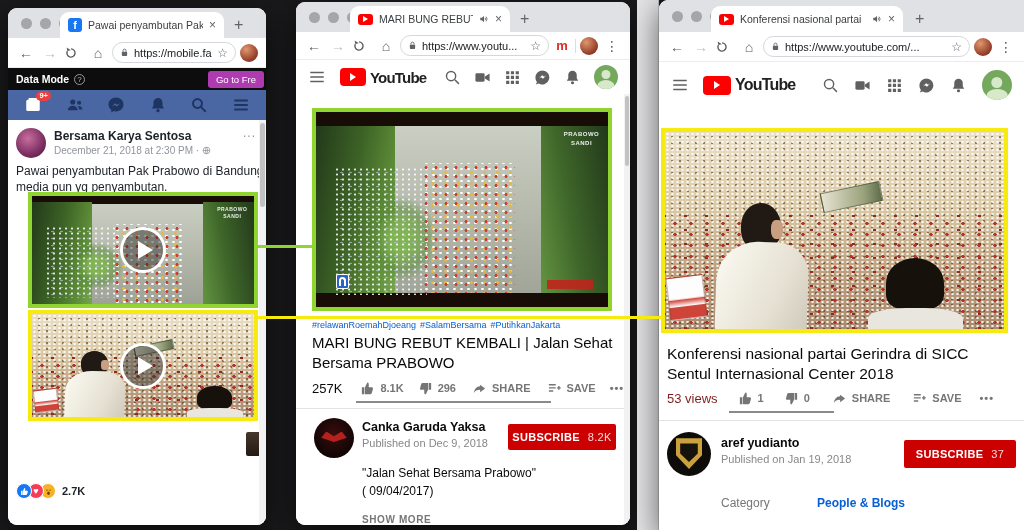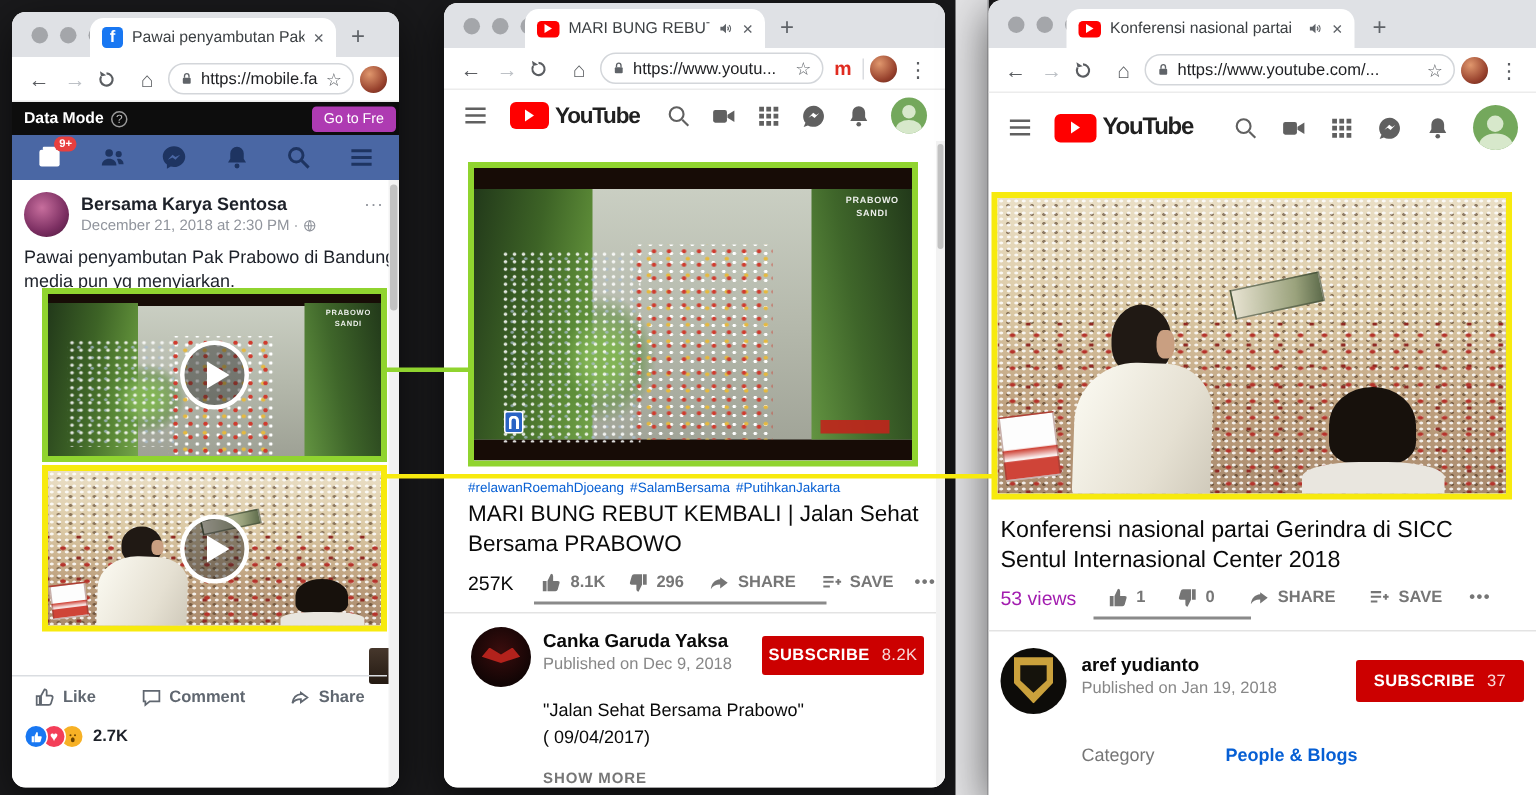--- a/index.html
+++ b/index.html
@@ -70,21 +70,21 @@
   .yt-icons{margin-left:auto;display:flex;align-items:center;gap:13px;color:#606060}
   .yt-icons svg{width:17px;height:17px}
   .yt-avatar{border-radius:50%;background:#74a85c;position:relative;overflow:hidden}
   .yt-avatar .hd{position:absolute;left:50%;top:22%;width:38%;height:38%;transform:translateX(-50%);background:#d7e8cb;border-radius:50%}
   .yt-avatar .bd{position:absolute;left:50%;top:62%;width:72%;height:48%;transform:translateX(-50%);background:#d7e8cb;border-radius:50% 50% 0 0}
   .yt-content{position:absolute;left:0;right:0;bottom:0;background:#fff}
   .hashtags{position:absolute;font-size:9px;color:#065fd4;white-space:nowrap;display:flex;gap:4px}
   .vid-title{position:absolute;font-size:15px;color:#0a0a0a;line-height:1.32}
   .stats-row{position:absolute;display:flex;align-items:center;color:#767676}
   .views{font-size:13px;color:#0a0a0a}
-  .views.gray{color:#a21caf}
+  .views.gray{color:#7f1d1d}
   .stat{display:flex;align-items:center;gap:5px;font-size:11px;font-weight:bold}
   .stat svg{width:15px;height:15px}
   .likebar{position:absolute;height:2px;background:#8a8a8a}
   .divider{position:absolute;left:0;right:0;border-top:1px solid #e3e3e3}
   .ch-avatar{position:absolute;border-radius:50%}
   .ch-name{position:absolute;font-size:12.5px;font-weight:bold;color:#0a0a0a;white-space:nowrap}
   .ch-pub{position:absolute;font-size:11px;color:#878787;white-space:nowrap}
   .sub-btn{position:absolute;background:#c00;color:#fff;font-size:11px;font-weight:bold;display:flex;align-items:center;justify-content:center;gap:8px;border-radius:2px;letter-spacing:.3px}
   .sub-count{opacity:.85;font-weight:normal}
   .desc{position:absolute;font-size:12px;color:#0a0a0a;white-space:nowrap}
@@ -224,21 +224,21 @@
           <span>December 21, 2018 at 2:30 PM ·</span>
           <i class="svg">
             <svg width="9" height="9" viewBox="0 0 24 24" fill="none" stroke="#90949c" stroke-width="2">
               <circle cx="12" cy="12" r="9"></circle>
               <path d="M3 12h18M12 3c3.5 3.5 3.5 14.5 0 18-3.5-3.5-3.5-14.5 0-18z"></path>
             </svg>
           </i>
         </span>
       <span class="post-menu">...</span>
       <div class="post-text" style="top:44px">Pawai penyambutan Pak Prabowo di Bandung, tdk ada sat</div>
-      <div class="post-text" style="top:60px">media pun yg menyiarkan.</div>
+      <div class="post-text" style="top:60px">media pun yg penyambutan.</div>
 
       <div class="hl-box" style="left:20px;top:72px;width:230px;height:116px;border:4px solid #90d42f">
         <div class="scene parade">
           <div class="lb t"></div>
           <div class="trees l"></div>
           <div class="trees r"></div>
           <div class="palm"></div>
           <div class="white-crowd"></div>
           <div class="mid-crowd"></div>
           <div class="wm"><span>PRABOWO</span><br><span>SANDI</span></div>
@@ -264,40 +264,20 @@
               <div class="sh"></div>
             </div>
           <div class="play">
               <span class="tri"></span>
             </div>
         </div>
       </div>
 
       <div class="mini-thumb"></div>
 
-      <div class="actions">
-        <span class="act">
-            <svg viewBox="0 0 24 24" fill="none" stroke="#606770" stroke-width="2">
-              <path d="M2.5 10.5h3.5v10H2.5zM7.5 20.5h9a2.5 2.5 0 0 0 2.4-1.8l1.8-6.2a2 2 0 0 0-1.9-2.6h-4.9V5a2.4 2.4 0 0 0-2.4-2.4L7.5 10z"></path>
-            </svg>
-            <span>Like</span>
-          </span>
-        <span class="act">
-            <svg viewBox="0 0 24 24" fill="none" stroke="#606770" stroke-width="2">
-              <path d="M3 4.5h18v12h-11l-5 4v-4H3z"></path>
-            </svg>
-            <span>Comment</span>
-          </span>
-        <span class="act">
-            <svg viewBox="0 0 24 24" fill="none" stroke="#606770" stroke-width="2">
-              <path d="M13 6.5l7.5 5.5L13 17.5v-3.6c-4.6 0-7.7 1.6-9.7 4.6.9-6.3 4.4-9.9 9.7-10.4z"></path>
-            </svg>
-            <span>Share</span>
-          </span>
-      </div>
       <div class="rx-row">
         <span class="rx like">
             <svg viewBox="0 0 24 24" fill="#fff">
               <path d="M3 10h4v11H3zM8 21h8.5a2.5 2.5 0 0 0 2.4-1.8l1.9-6.7A2 2 0 0 0 18.9 10H14V4.8A2.3 2.3 0 0 0 11.7 2.5L8 10z"></path>
             </svg>
           </span>
         <span class="rx love">♥</span>
         <span class="rx wow">
             <svg viewBox="0 0 24 24" fill="#6b4300">
               <circle cx="8" cy="8.5" r="1.8"></circle>

